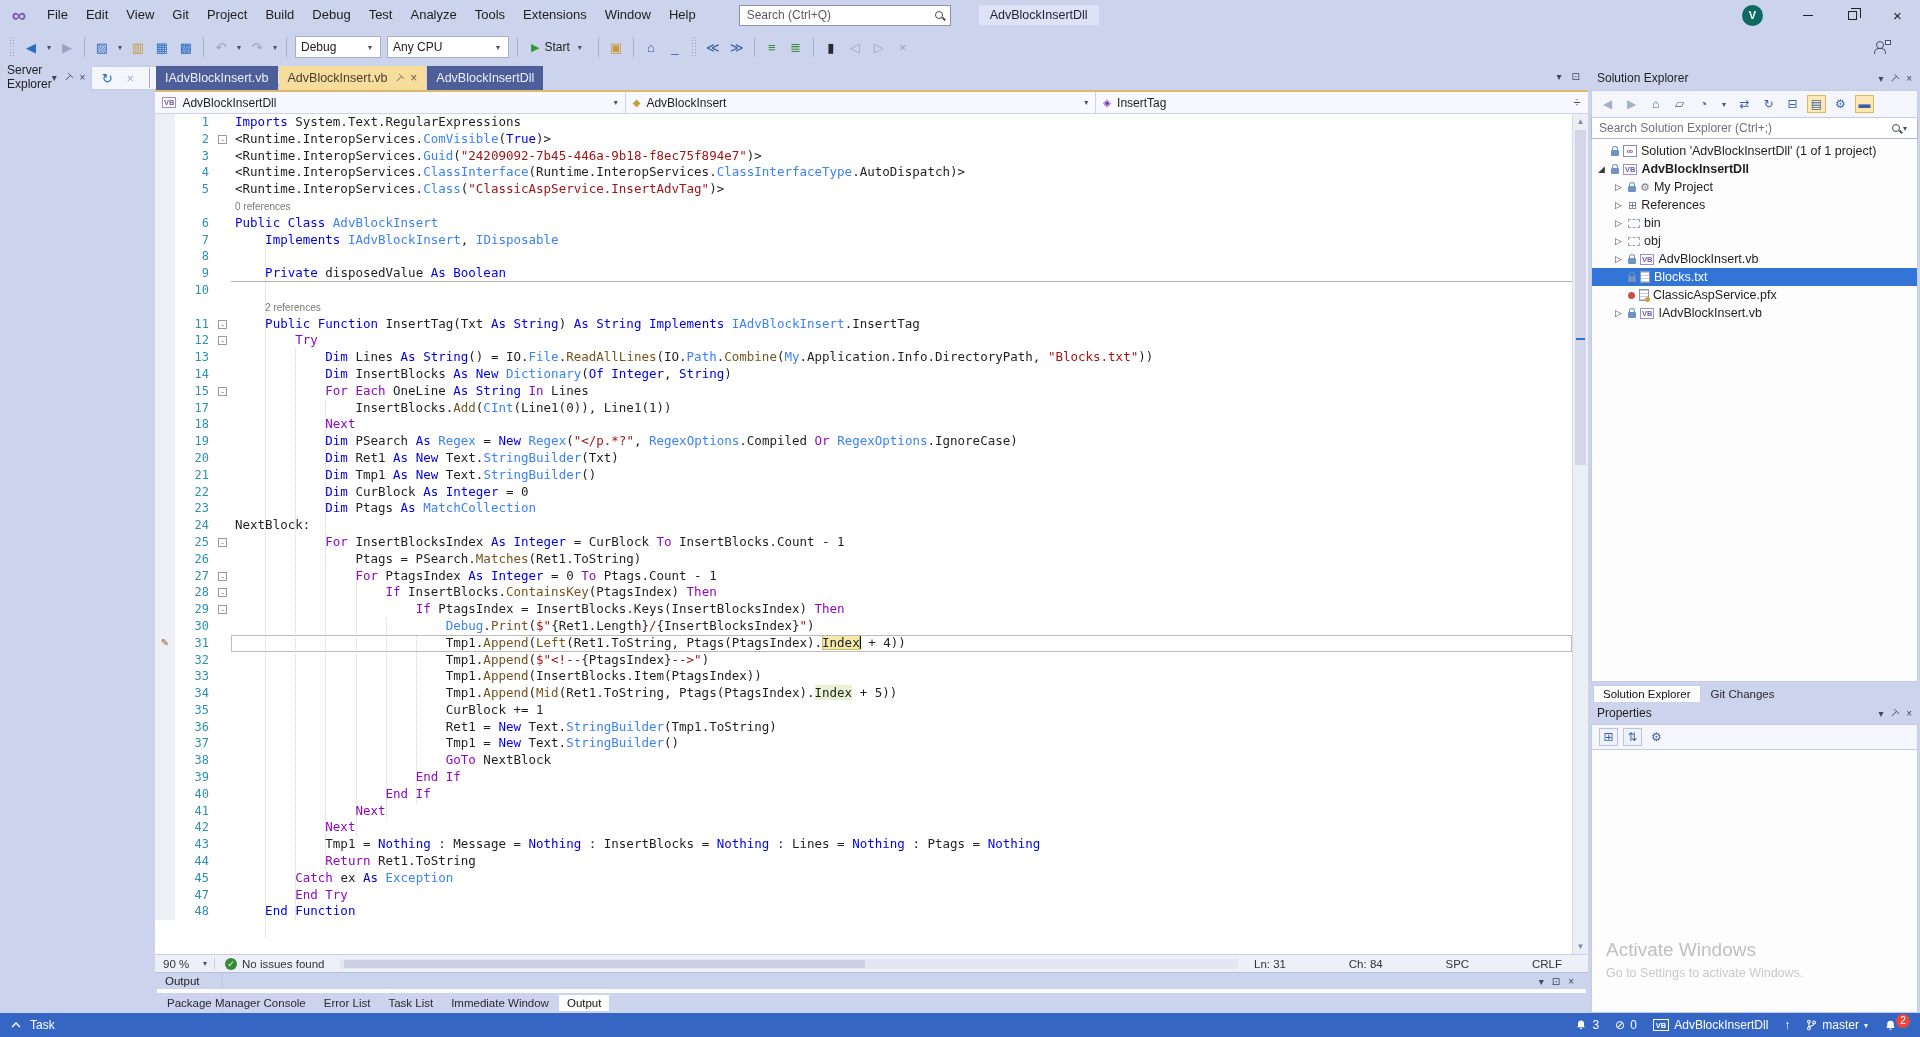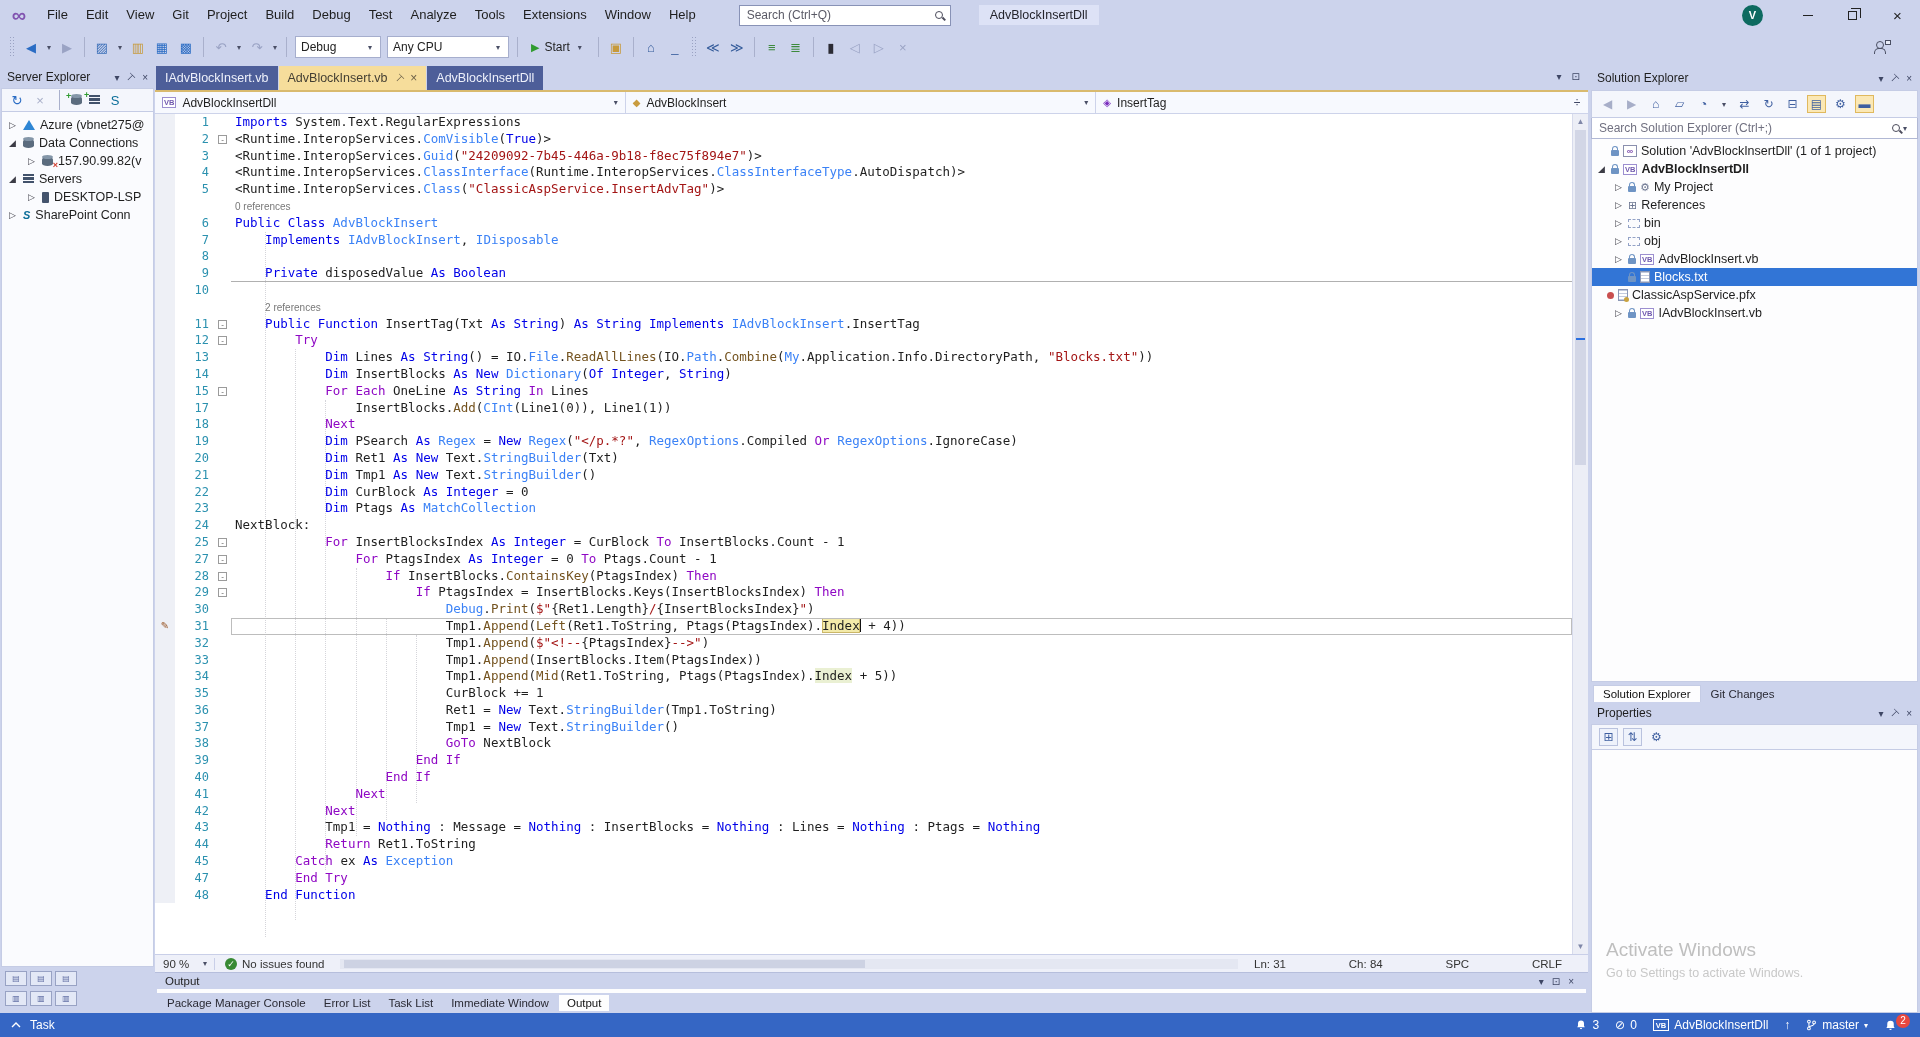--- a/index.html
+++ b/index.html
@@ -33,21 +33,21 @@
   .tb-combo{height:22px;background:#fff;border:1px solid #a6aecd;display:flex;align-items:center;font-size:12px;padding:0 5px;justify-content:space-between;color:#222;margin:0 2px}
   .tb-start{display:flex;align-items:center;gap:5px;padding:0 7px;font-size:12px;color:#1e1e1e}
   .play{color:#2f9b2f;font-size:11px}
   .person{position:relative;width:14px;height:13px;margin-left:auto;margin-right:26px}
   .person::before{content:"";position:absolute;left:2px;top:0;width:6px;height:6px;border:1.3px solid #4a4f63;border-radius:50%}
   .person::after{content:"";position:absolute;left:0;top:7px;width:10px;height:5px;border:1.3px solid #4a4f63;border-bottom:none;border-radius:5px 5px 0 0}
   .person .bub{position:absolute;right:-3px;top:-1px;width:6px;height:5px;border:1px solid #4a4f63;background:#e8ecf8}
 
   
   .main{position:absolute;top:64px;left:0;right:0;bottom:24px;display:flex}
-  .left-col{width:155px;display:flex;flex-direction:column;padding:2px 1px 0 1px}
+  .left-col{width:155px;display:flex;flex-direction:row;padding:2px 1px 0 1px}
   .center-col{width:1433px;display:flex;flex-direction:column}
   .right-col{width:332px;display:flex;flex-direction:column;padding:2px 2px 0 3px}
 
   .panel-title{height:22px;display:flex;align-items:center;padding:0 6px;font-size:12px;color:#1e1e1e}
   .pt-icons{margin-left:auto;display:flex;gap:7px;align-items:center;color:#3e4664}
   .pt-icons span{font-size:10px}
   .pin-rot{display:inline-block;transform:rotate(45deg);font-size:10px}
 
   
   .se-tools{height:24px;display:flex;align-items:center;gap:7px;padding:0 7px;background:#f4f6fc;border:1px solid #c5cce5}
@@ -535,20 +535,26 @@
             <div class="crow">
               <div class="g-ind"></div>
               <div class="g-num">25</div>
               <div class="g-out">
                 <span class="fold">-</span>
               </div>
               <div class="ctext"><span class="id">            </span><span class="ctl">For </span><span class="id">InsertBlocksIndex </span><span class="kw">As Integer</span><span class="id"> = CurBlock </span><span class="ctl">To </span><span class="id">InsertBlocks.Count - 1</span></div>
             </div>
             <div class="crow">
               <div class="g-ind"></div>
+              <div class="g-num">26</div>
+              <div class="g-out"></div>
+              <div class="ctext"><span class="id">                Ptags = PSearch.</span><span class="m">Matches</span><span class="id">(Ret1.ToString)</span></div>
+            </div>
+            <div class="crow">
+              <div class="g-ind"></div>
               <div class="g-num">27</div>
               <div class="g-out">
                 <span class="fold">-</span>
               </div>
               <div class="ctext"><span class="id">                </span><span class="ctl">For </span><span class="id">PtagsIndex </span><span class="kw">As Integer</span><span class="id"> = 0 </span><span class="ctl">To </span><span class="id">Ptags.Count - 1</span></div>
             </div>
             <div class="crow">
               <div class="g-ind"></div>
               <div class="g-num">28</div>
               <div class="g-out">
@@ -787,21 +793,21 @@
           <span class="lock"></span>
           <span class="i-vb">VB</span>
           <span>AdvBlockInsert.vb</span>
         </div>
         <div class="srow sel" style="padding-left: 21px;">
           <span class="exp"></span>
           <span class="lock"></span>
           <span class="i-file"></span>
           <span>Blocks.txt</span>
         </div>
-        <div class="srow" style="">
+        <div class="srow" style="padding-left: 21px;">
           <span class="exp"></span>
           <span class="err-dot"></span>
           <span class="i-file key"></span>
           <span>ClassicAspService.pfx</span>
         </div>
         <div class="srow" style="padding-left: 21px;">
           <span class="exp">▷</span>
           <span class="lock"></span>
           <span class="i-vb">VB</span>
           <span>IAdvBlockInsert.vb</span>

